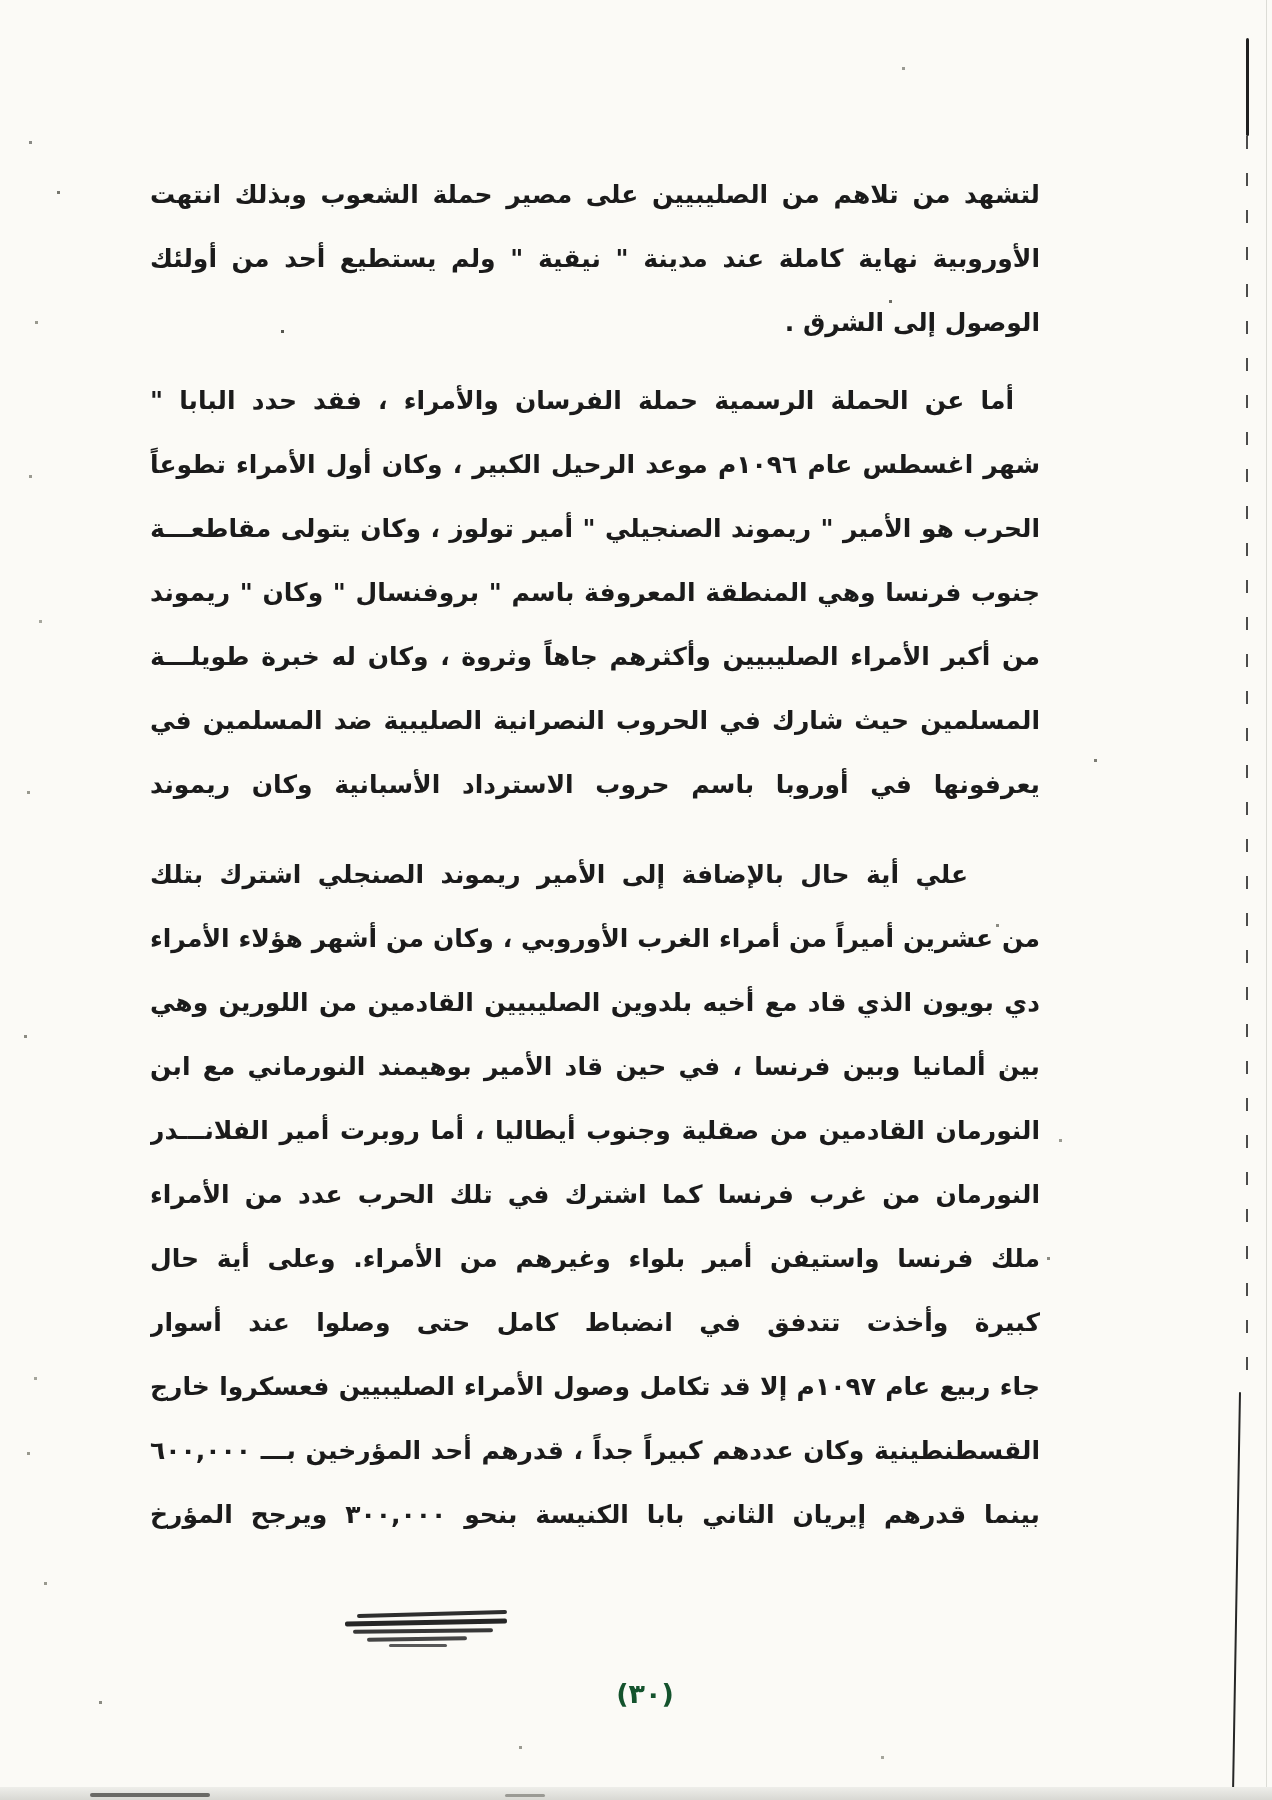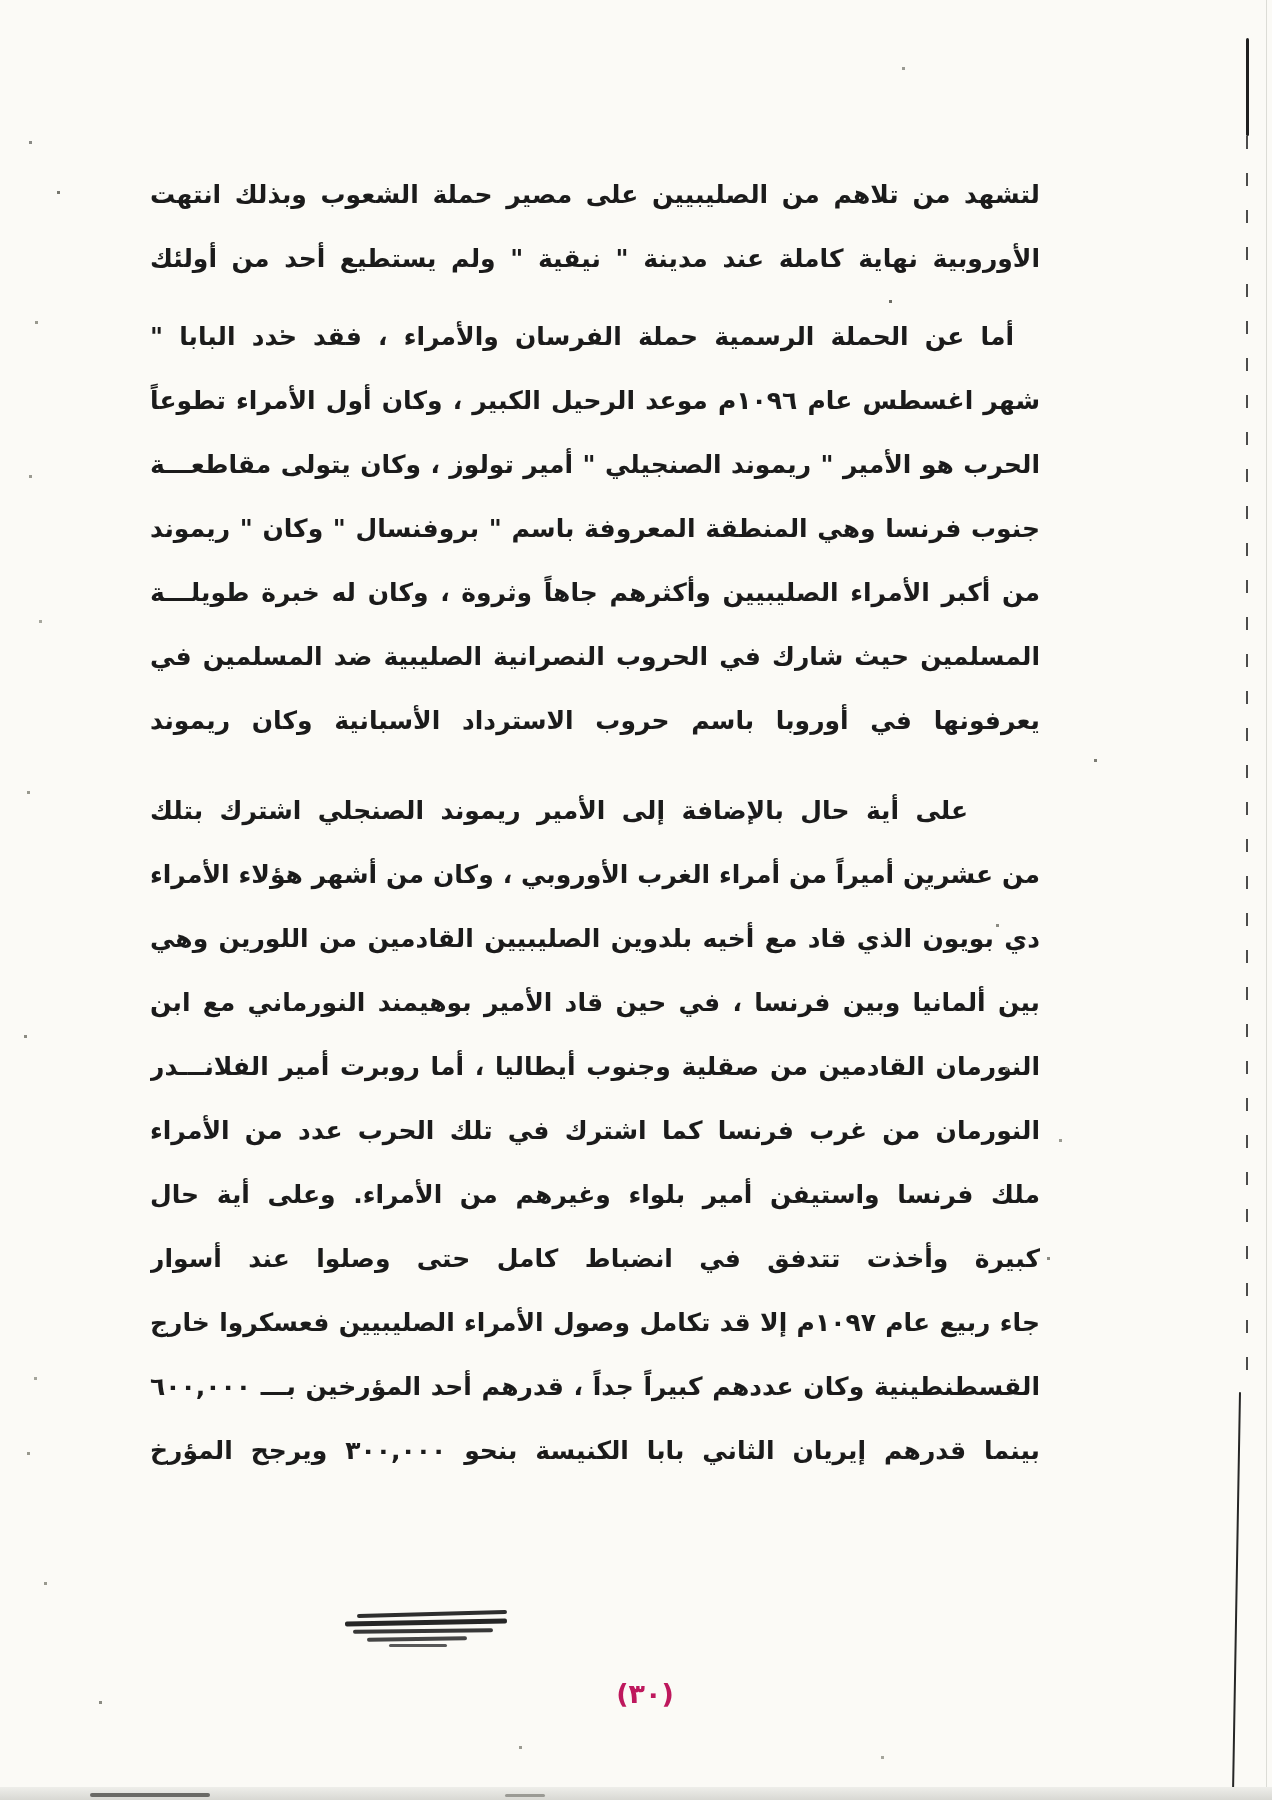--- a/index.html
+++ b/index.html
@@ -21,21 +21,21 @@
   }
   .line.short{text-align:right;text-align-last:right;}
   .line.indent-sm{padding-right:26px;}
   .line.indent-lg{padding-right:72px;}
   .para.p2{margin-top:14px;}
   .para.p3{margin-top:26px;}
   
   .page-number{
     position:absolute;left:590px;top:1678px;width:110px;
     text-align:center;direction:rtl;
-    font-size:27px;font-weight:700;color:#be185d;
+    font-size:27px;font-weight:700;color:#14532d;
   }
   
   .artifact{position:absolute;pointer-events:none;}
   .edge-line-top{left:1246px;top:38px;width:3px;height:98px;background:#1f1f1f;border-radius:2px;}
   .edge-line-dashes{
     left:1246px;top:136px;width:2px;height:1254px;
     background:repeating-linear-gradient(to bottom, rgba(45,45,45,.85) 0 13px, transparent 13px 37px);
   }
   .edge-line-bottom{
     left:1239px;top:1392px;width:2px;height:400px;background:#262626;
@@ -85,20 +85,21 @@
   }
 </style>
 </head>
 <body>
 
 <div class="page-text">
 
   <div class="para p1">
     <div class="line">لتشهد من تلاهم من الصليبيين على مصير حملة الشعوب وبذلك انتهت حملة الشـــعوب</div>
     <div class="line">الأوروبية نهاية كاملة عند مدينة " نيقية " ولم يستطيع أحد من أولئك الدهماء والغوغاء</div>
+    <div class="line short">الوصول إلى الشرق .</div>
   </div>
 
   <div class="para p2">
     <div class="line indent-sm">أما عن الحملة الرسمية حملة الفرسان والأمراء ، فقد حدد البابا " إيربان الثاني "</div>
     <div class="line">شهر اغسطس عام ١٠٩٦م موعد الرحيل الكبير ، وكان أول الأمراء تطوعاً في تلـــك</div>
     <div class="line">الحرب هو الأمير " ريموند الصنجيلي " أمير تولوز ، وكان يتولى مقاطعـــة كبـــيرة في</div>
     <div class="line">جنوب فرنسا وهي المنطقة المعروفة باسم " بروفنسال " وكان " ريموند الصنجيلـــي "</div>
     <div class="line">من أكبر الأمراء الصليبيين وأكثرهم جاهاً وثروة ، وكان له خبرة طويلـــة في حـــرب</div>
     <div class="line">المسلمين حيث شارك في الحروب النصرانية الصليبية ضد المسلمين في الأندلس الـــتي</div>
     <div class="line">يعرفونها في أوروبا باسم حروب الاسترداد الأسبانية وكان ريموند الصنجلي يتطلـــع أن</div>

